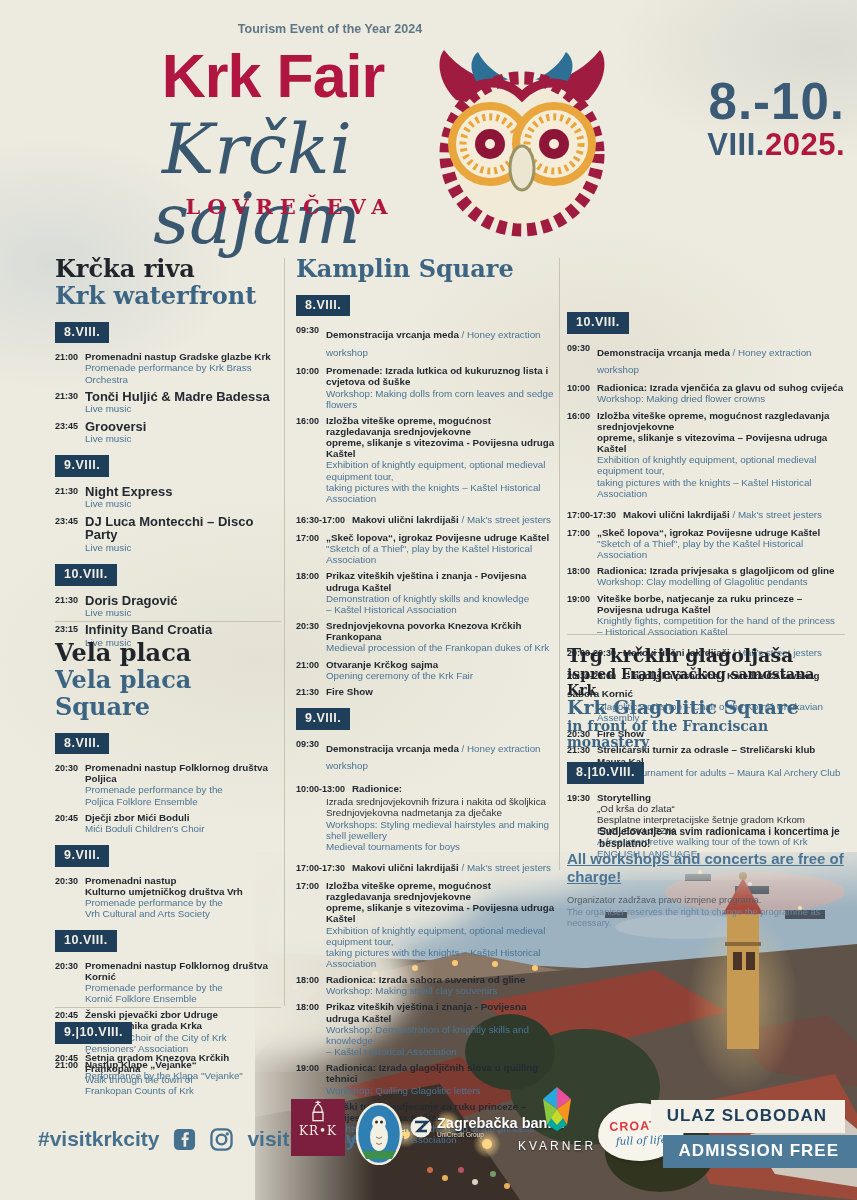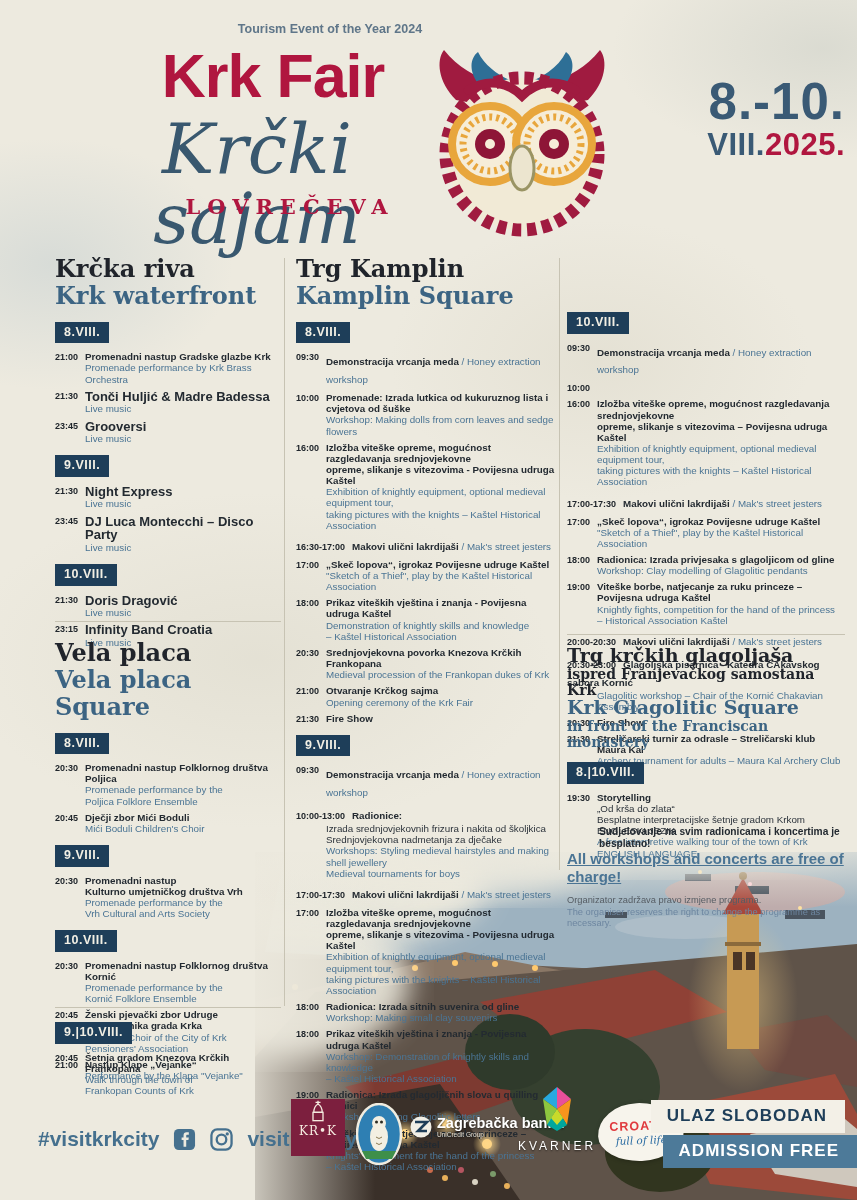--- a/index.html
+++ b/index.html
@@ -324,21 +324,20 @@
           <div class="body">
             <div class="hr">Šetnja gradom Knezova Krčkih Frankopana</div>
             <div class="en">Walk through the town of
 Frankopan Counts of Krk</div>
           </div>
         </div>
       </div>
     </div>
   <div class="abs col" style="left:296px;top:256px;width:260px;">
       <div class="v-head">
-        <div class="t-hr">Trg Kamplin</div>
         <div class="t-en">Kamplin Square</div>
       </div>
       <div class="day">
         <div><span class="badge">8.VIII.</span></div>
         <div class="event">
           <span class="time">09:30</span>
           <div class="body"><span class="line"><span class="hr">Demonstracija vrcanja meda</span><span class="sep"> / </span><span class="en-i">Honey extraction workshop</span></span></div>
         </div>
         <div class="event">
           <span class="time">10:00</span>
@@ -408,21 +407,21 @@
           <div class="body">
             <div class="hr">Izložba viteške opreme, mogućnost razgledavanja srednjovjekovne
 opreme, slikanje s vitezovima - Povijesna udruga Kaštel</div>
             <div class="en">Exhibition of knightly equipment, optional medieval equipment tour,
 taking pictures with the knights – Kaštel Historical Association</div>
           </div>
         </div>
         <div class="event">
           <span class="time">18:00</span>
           <div class="body">
-            <div class="hr">Radionica: Izrada sitnih suvenira od gline</div>
+            <div class="hr">Radionica: Izrada sabora suvenira od gline</div>
             <div class="en">Workshop: Making small clay souvenirs</div>
           </div>
         </div>
         <div class="event">
           <span class="time">18:00</span>
           <div class="body">
             <div class="hr">Prikaz viteških vještina i znanja - Povijesna udruga Kaštel</div>
             <div class="en">Workshop: Demonstration of knightly skills and knowledge
 – Kaštel Historical Association</div>
           </div>
@@ -446,20 +445,24 @@
     </div>
   <div class="abs col" style="left:567px;top:312px;width:278px;">
       <div class="day">
         <div><span class="badge">10.VIII.</span></div>
         <div class="event">
           <span class="time">09:30</span>
           <div class="body"><span class="line"><span class="hr">Demonstracija vrcanja meda</span><span class="sep"> / </span><span class="en-i">Honey extraction workshop</span></span></div>
         </div>
         <div class="event">
           <span class="time">10:00</span>
+          <div class="body">
+            <div class="hr">Radionica: Izrada vjenčića za glavu od suhog cvijeća</div>
+            <div class="en">Workshop: Making dried flower crowns</div>
+          </div>
         </div>
         <div class="event">
           <span class="time">16:00</span>
           <div class="body">
             <div class="hr">Izložba viteške opreme, mogućnost razgledavanja srednjovjekovne
 opreme, slikanje s vitezovima – Povijesna udruga Kaštel</div>
             <div class="en">Exhibition of knightly equipment, optional medieval equipment tour,
 taking pictures with the knights – Kaštel Historical Association</div>
           </div>
         </div>

